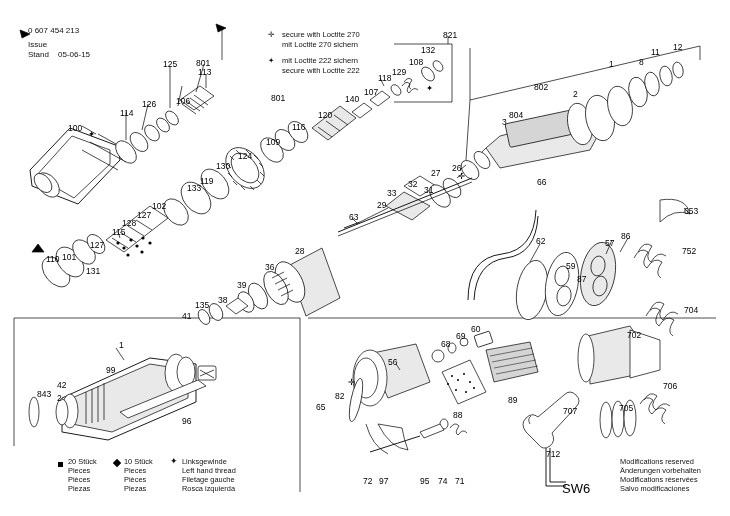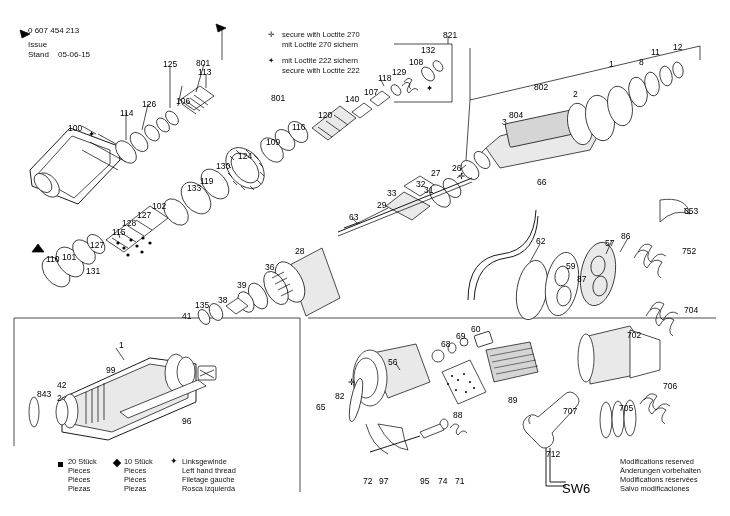--- a/index.html
+++ b/index.html
@@ -387,21 +387,21 @@
       <div class="lbl" style="left: 345px; top: 95px;">140</div>
       <div class="lbl" style="left: 364px; top: 88px;">107</div>
       <div class="lbl" style="left: 378px; top: 74px;">118</div>
       <div class="lbl" style="left: 392px; top: 68px;">129</div>
       <div class="lbl" style="left: 409px; top: 58px;">108</div>
       <div class="lbl" style="left: 421px; top: 46px;">132</div>
       <div class="lbl" style="left: 443px; top: 31px;">821</div>
       <div class="lbl" style="left: 349px; top: 213px;">63</div>
       <div class="lbl" style="left: 377px; top: 201px;">29</div>
       <div class="lbl" style="left: 387px; top: 189px;">33</div>
-      <div class="lbl" style="left: 408px; top: 180px; margin-left: 8px;">32</div>
+      <div class="lbl" style="left: 408px; top: 180px;">32</div>
       <div class="lbl" style="left: 424px; top: 186px;">31</div>
       <div class="lbl" style="left: 431px; top: 169px;">27</div>
       <div class="lbl" style="left: 452px; top: 164px;">26</div>
       <div class="lbl" style="left: 537px; top: 178px;">66</div>
       <div class="lbl" style="left: 534px; top: 83px;">802</div>
       <div class="lbl" style="left: 509px; top: 111px;">804</div>
       <div class="lbl" style="left: 502px; top: 118px;">3</div>
       <div class="lbl" style="left: 573px; top: 90px;">2</div>
       <div class="lbl" style="left: 609px; top: 60px;">1</div>
       <div class="lbl" style="left: 639px; top: 58px;">8</div>

